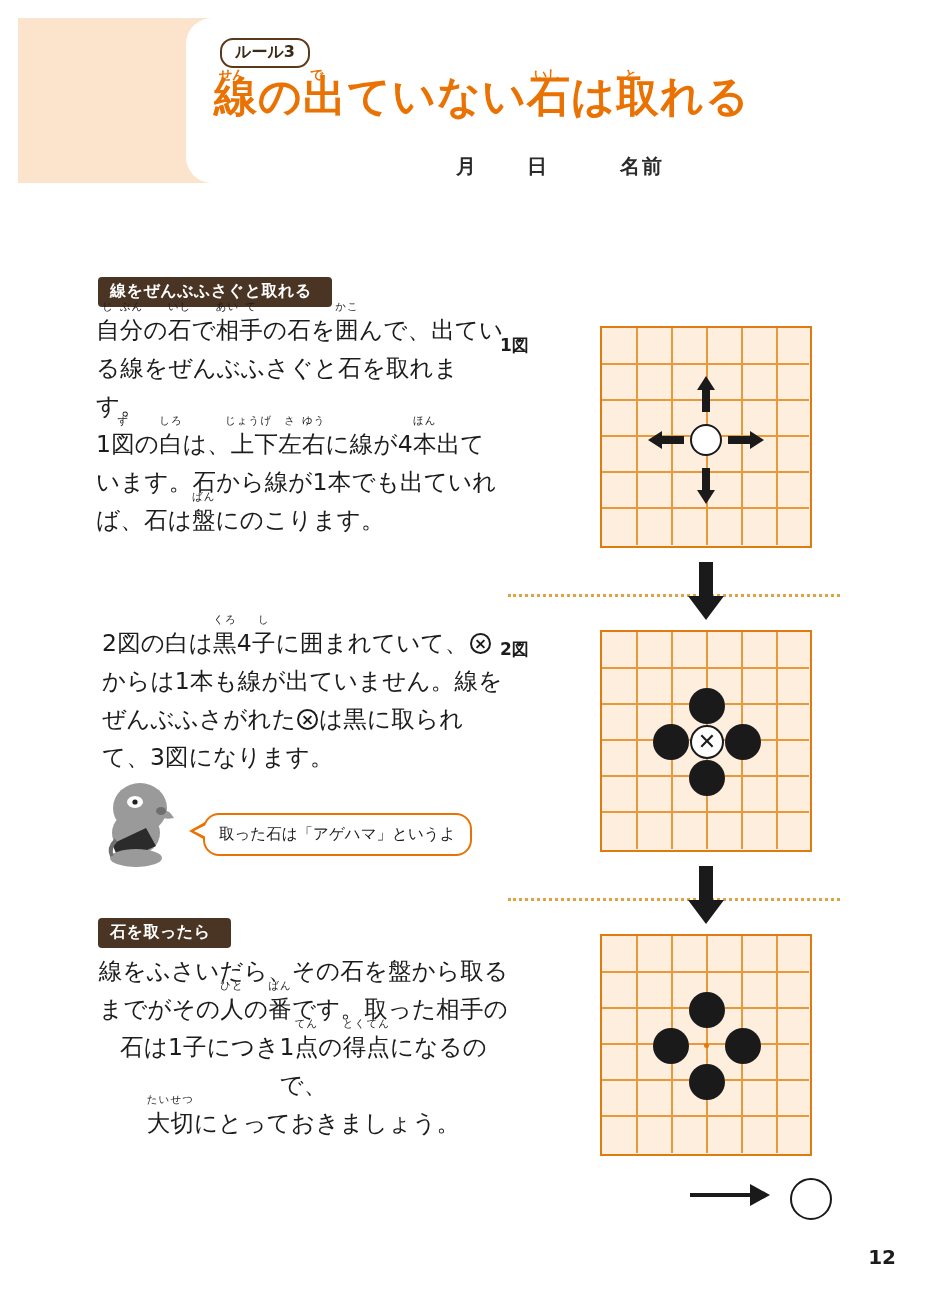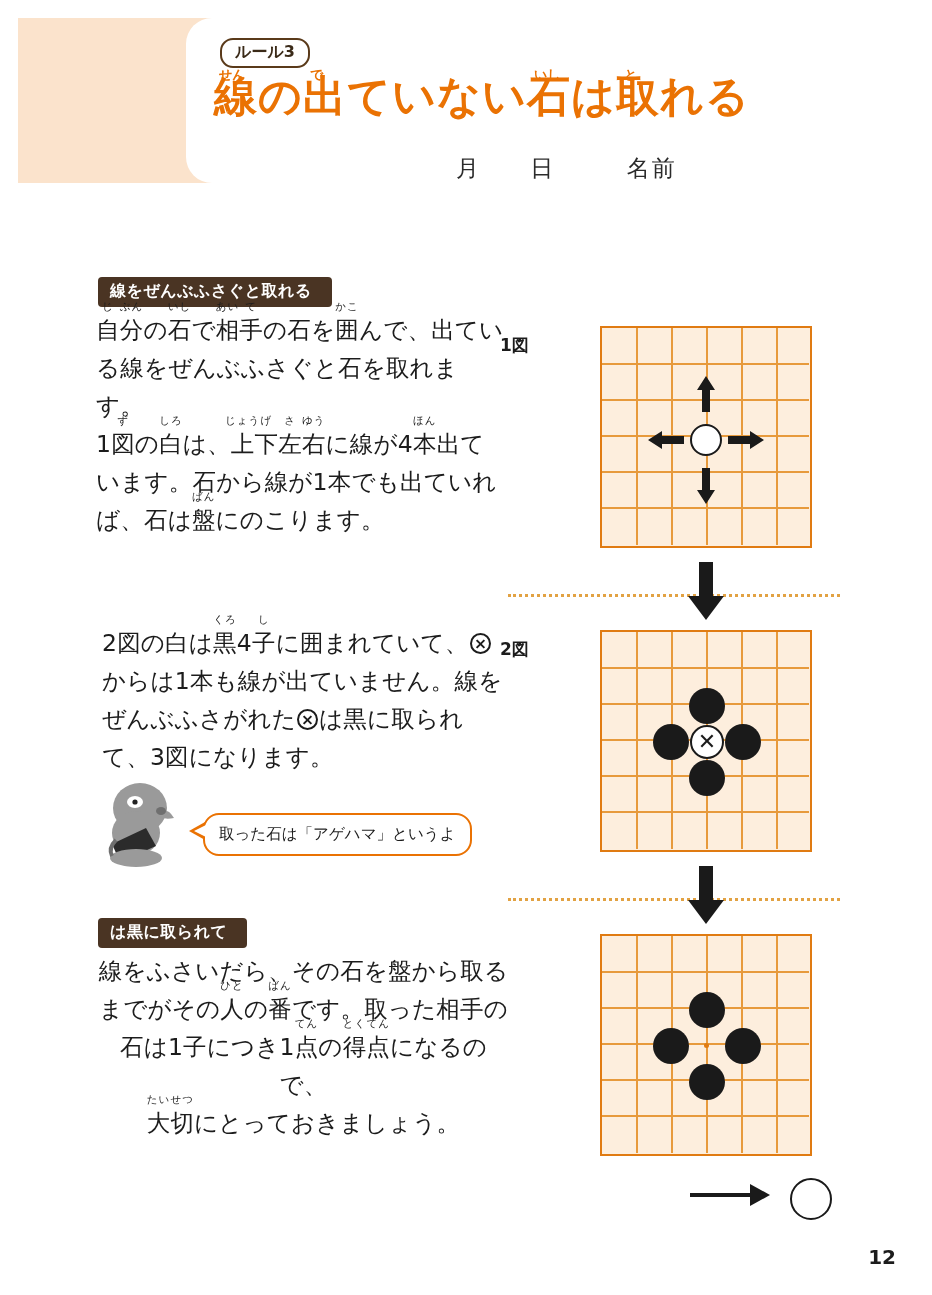--- a/index.html
+++ b/index.html
@@ -77,21 +77,21 @@
   .ruby-row {
     position: absolute;
     left: 28px; top: 48px;
     font-size: 13px; color: #ea7203; font-weight: bold;
     white-space: nowrap;
   }
   .ruby-row span { position: absolute; }
   .date-row {
     position: absolute;
     left: 270px; top: 135px;
-    font-size: 23px; color: #2b2b2b; font-weight: normal;
+    font-size: 20px; color: #2b2b2b; font-weight: bold;
     letter-spacing: 2px;
   }
   .date-row span { margin-right: 40px; }
   .date-row span.namae { margin-left: 22px; margin-right: 0; }
 
   
   .section-label {
     position: absolute;
     background: #4a3423;
     color: #fff;
@@ -258,21 +258,21 @@
     <path d="M14 66 L48 50 L58 68 L22 84 Z" fill="#2b2b2b"></path>
     <ellipse cx="38" cy="80" rx="26" ry="9" fill="#9a9a9a"></ellipse>
     <path d="M18 62 q-8 8 -4 16" stroke="#6f6f6f" stroke-width="4" fill="none"></path>
   </svg>
 </div>
 
 <div class="balloon-tail" style="left:189px; top:822px;"></div>
 <div class="balloon-tail-in" style="left:194px; top:825px; z-index:3;"></div>
 <div class="balloon" style="left:203px; top:813px;">取った石は「アゲハマ」というよ</div>
 
-<div class="section-label" style="left:98px; top:918px;">は黒に取られて</div>
+<div class="section-label" style="left:98px; top:918px;">石を取ったら</div>
 
 <div class="body-text" style="left:96px; top:952px; width:415px;text-align:center;">
   線をふさいだら、その石を盤から取るまでがその<span class="rb">人<span class="rt">ひと</span></span>の<span class="rb">番<span class="rt">ばん</span></span>です。取った相手の石は1子につき1<span class="rb">点<span class="rt">てん</span></span>の<span class="rb">得<span class="rt">とく</span></span><span class="rb">点<span class="rt">てん</span></span>になるので、<br>
   <span class="rb">大<span class="rt">たい</span></span><span class="rb">切<span class="rt">せつ</span></span>にとっておきましょう。
 </div>
 
 <div class="fig-label" style="left:500px; top:334px;">1図</div>
 
 <div class="board" style="left:600px; top:326px; width:212px; height:222px;">
   <div class="gl" style="left:0; top:35px; width:207px; height:2px;"></div>

